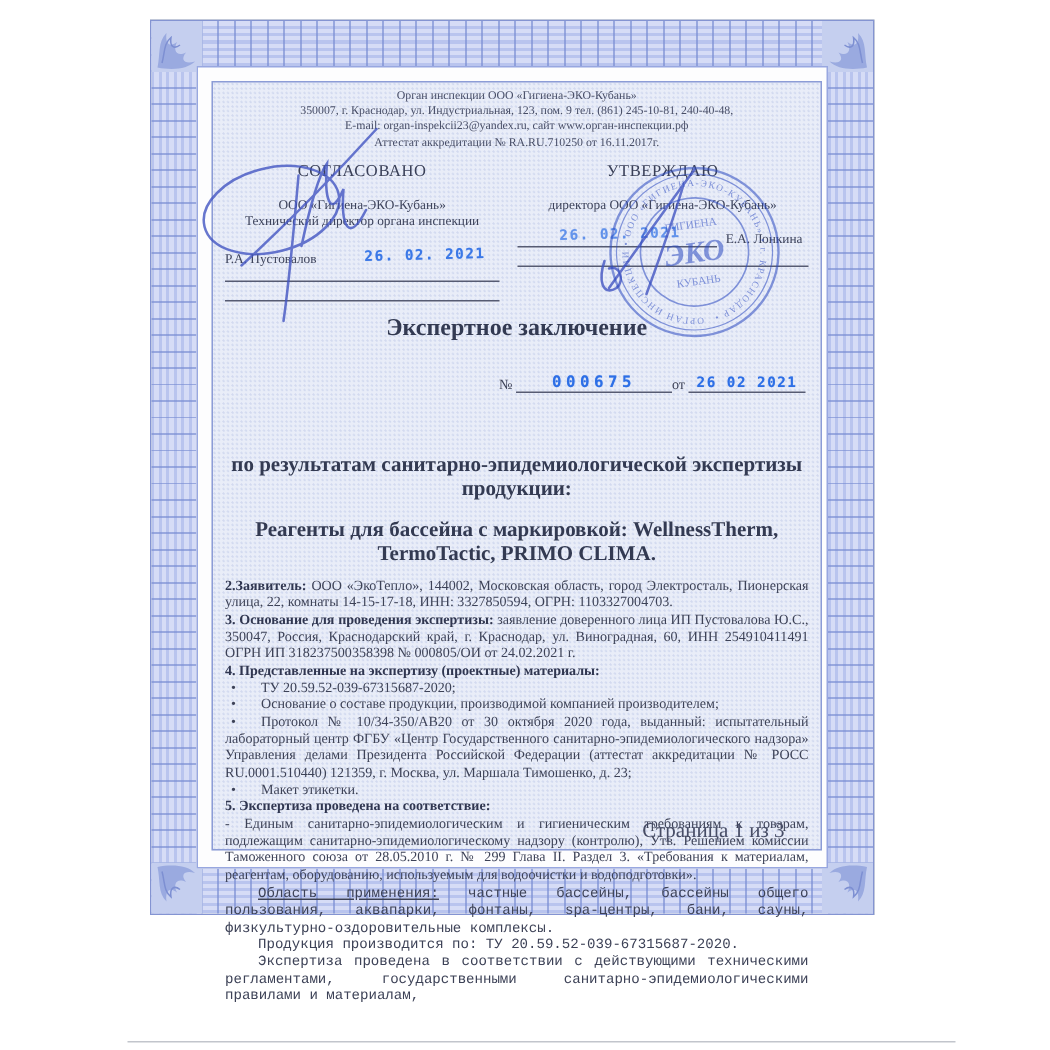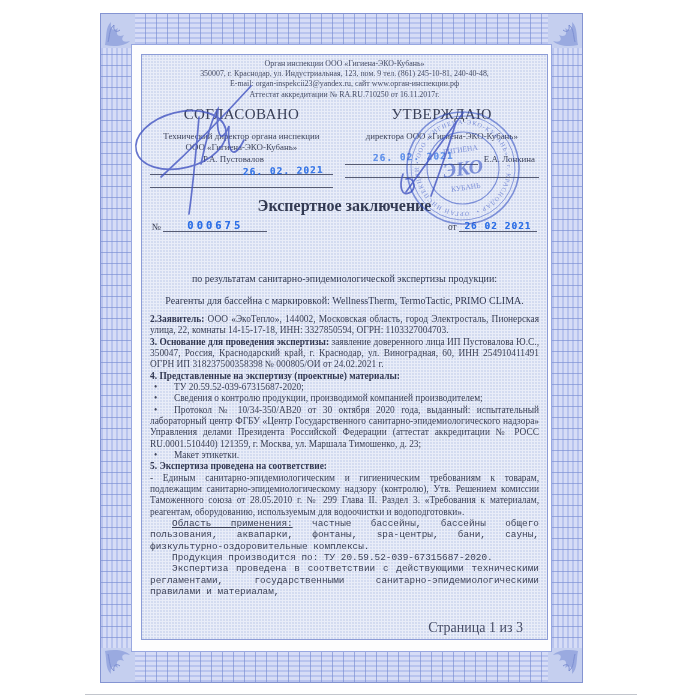--- a/index.html
+++ b/index.html
@@ -1,18 +1,18 @@
 <!DOCTYPE html>
 <html><head>
 <meta charset="utf-8">
 <style>
   html,body{margin:0;padding:0;}
   body{width:700px;height:700px;background:#ffffff;position:relative;overflow:hidden;
        font-family:"Liberation Serif", serif;}
-  .page{position:absolute;left:100px;top:13px;width:483px;height:670px;
+  .page{position:absolute;left:100px;top:13px;width:483px;height:597px;
         background:#fef9c3;border:1px solid #8494d2;box-sizing:border-box;}
   
   .band{position:absolute;background-color:#cbd3f1;}
   .band-h{left:0;right:0;height:30px;
       background-image:
         repeating-linear-gradient(90deg, rgba(120,140,210,.65) 0 1.2px, rgba(0,0,0,0) 1.2px 11px),
         repeating-linear-gradient(0deg, #b9c4ee 0 2px, #d6dcf6 2px 5px);}
   .band-v{top:0;bottom:0;width:30px;
       background-image:
         repeating-linear-gradient(0deg, rgba(120,140,210,.65) 0 1.2px, rgba(0,0,0,0) 1.2px 11px),
@@ -26,40 +26,40 @@
          background:#fdfdfe;border:1px solid #98a7e0;}
   .content{position:absolute;left:40px;top:40px;right:34px;bottom:42px;
            border:1.5px solid #8c9cd6;background-color:#e9edf8;
            background-image:radial-gradient(circle at 1px 1px, rgba(100,125,200,.17) .7px, rgba(0,0,0,0) .8px);
            background-size:3px 3px;
            padding:3px 8px 2px 8px;box-sizing:border-box;color:#3d4257;}
   .hdr{font-size:7.9px;line-height:10.2px;text-align:center;color:#474d66;margin-top:1px;}
   .appr{display:flex;justify-content:space-between;margin-top:9px;}
   .acol{font-size:8.9px;line-height:11px;text-align:center;color:#3e445c;}
   .acol-l{width:47%;} .acol-r{width:50%;}
-  .atitle{font-size:15px;letter-spacing:.4px;margin-bottom:11px;color:#3a4058;}
+  .atitle{font-size:11px;letter-spacing:.4px;margin-bottom:11px;color:#3a4058;}
   .aline{white-space:nowrap;}
-  .aname{text-align:center;padding-right:16px;margin-top:1px;}
+  .aname{text-align:left;padding-right:16px;margin-top:14px;}
   .uline{border-bottom:1px solid #565b72;height:9px;position:relative;}
   .uline2{border-bottom:1px solid #565b72;height:12px;position:relative;}
   .nameline{display:flex;align-items:flex-end;margin-top:12px;}
   .nameline .seg{flex:1;border-bottom:1px solid #565b72;height:10px;}
   .nameline .nm{padding:0 4px 0 6px;}
   .doctitle{text-align:center;font-weight:bold;font-size:16px;margin-top:9px;color:#333a52;}
-  .numrow{display:flex;justify-content:space-between;align-items:flex-end;margin-top:4px;
+  .numrow{display:flex;justify-content:flex-end;align-items:flex-end;margin-top:21px;
           font-size:9.4px;padding:0 2px;}
   .fill-line{display:inline-block;border-bottom:1px solid #565b72;text-align:center;
              vertical-align:bottom;}
   .numline{min-width:104px;} .dateline{min-width:78px;}
   .ink{font-family:"DejaVu Sans Mono", monospace;font-weight:bold;color:#2d6fe6;
        text-shadow:0 0 .6px rgba(45,111,230,.55);}
   .stampnum{font-size:10.5px;letter-spacing:3px;}
   .stampdate{font-size:9.5px;letter-spacing:1px;white-space:nowrap;}
   .ink-overlay{position:absolute;transform:rotate(-1.5deg);opacity:.92;}
-  .sub{text-align:center;font-weight:normal;font-size:10px;color:#333a52;}
+  .sub{text-align:center;font-weight:bold;font-size:14px;color:#333a52;}
   .sub1{margin-top:41px;} .sub2{margin-top:11px;}
   .body{margin-top:8px;font-size:9.4px;line-height:11.35px;text-align:justify;}
   .body p{margin:0;}
   .body b{color:#303650;}
   .bh{font-weight:bold;color:#303650;}
   .blt{display:inline-block;width:24px;padding-left:4px;box-sizing:border-box;}
   .ind{text-indent:22px;font-family:Liberation Mono, monospace;}
   .u{text-decoration:underline;}
   .footer{position:absolute;right:24px;bottom:3px;font-size:14px;color:#474d66;}
   .overlay{position:absolute;left:0;top:0;width:483px;height:670px;pointer-events:none;}
@@ -105,22 +105,22 @@
     <div class="hdr">
       <div>Орган инспекции ООО «Гигиена-ЭКО-Кубань»</div>
       <div>350007, г. Краснодар, ул. Индустриальная, 123, пом. 9 тел. (861) 245-10-81, 240-40-48,</div>
       <div>E-mail: organ-inspekcii23@yandex.ru, сайт www.орган-инспекции.рф</div>
       <div>Аттестат аккредитации № RA.RU.710250 от 16.11.2017г.</div>
     </div>
 
     <div class="appr">
       <div class="acol acol-l">
         <div class="atitle">СОГЛАСОВАНО</div>
+        <div class="aline">ООО «Гигиена-ЭКО-Кубань»</div>
         <div class="aline">Технический директор органа инспекции</div>
-        <div class="aline">ООО «Гигиена-ЭКО-Кубань»</div>
         <div class="aname">Р.А. Пустовалов</div>
         <div class="uline"></div>
         <div class="uline2"></div>
       </div>
       <div class="acol acol-r">
         <div class="atitle">УТВЕРЖДАЮ</div>
         <div class="aline">директора ООО «Гигиена-ЭКО-Кубань»</div>
         <div class="nameline">
           <span class="seg"></span>
           <span class="nm">Е.А. Лонкина</span>
@@ -143,21 +143,21 @@
     </div>
 
     <div class="sub sub1">по результатам санитарно-эпидемиологической экспертизы продукции:</div>
     <div class="sub sub2">Реагенты для бассейна с маркировкой: WellnessTherm, TermoTactic, PRIMO CLIMA.</div>
 
     <div class="body">
       <p><b>2.Заявитель: </b><span>ООО «ЭкоТепло», 144002, Московская область, город Электросталь, Пионерская улица, 22, комнаты 14-15-17-18, ИНН: 3327850594, ОГРН: 1103327004703.</span></p>
       <p><b>3. Основание для проведения экспертизы: </b><span>заявление доверенного лица ИП Пустовалова Ю.С., 350047, Россия, Краснодарский край, г. Краснодар, ул. Виноградная, 60, ИНН 254910411491 ОГРН ИП 318237500358398 № 000805/ОИ от 24.02.2021 г.</span></p>
       <p class="bh">4. Представленные на экспертизу (проектные) материалы:</p>
       <p><span class="blt">•</span><span>ТУ 20.59.52-039-67315687-2020;</span></p>
-      <p><span class="blt">•</span><span>Сведения о контролю продукции, производимой компанией производителем;</span></p>
+      <p><span class="blt">•</span><span>Основание о составе продукции, производимой компанией производителем;</span></p>
       <p><span class="blt">•</span><span>Протокол № 10/34-350/АВ20 от 30 октября 2020 года, выданный: испытательный лабораторный центр ФГБУ «Центр Государственного санитарно-эпидемиологического надзора» Управления делами Президента Российской Федерации (аттестат аккредитации № РОСС RU.0001.510440) 121359, г. Москва, ул. Маршала Тимошенко, д. 23;</span></p>
       <p><span class="blt">•</span><span>Макет этикетки.</span></p>
       <p class="bh">5. Экспертиза проведена на соответствие:</p>
       <p>- Единым санитарно-эпидемиологическим и гигиеническим требованиям к товарам, подлежащим санитарно-эпидемиологическому надзору (контролю), Утв. Решением комиссии Таможенного союза от 28.05.2010 г. № 299 Глава II. Раздел 3. «Требования к материалам, реагентам, оборудованию, используемым для водоочистки и водоподготовки».</p>
       <p class="ind"><span class="u">Область применения:</span><span> частные бассейны, бассейны общего пользования, аквапарки, фонтаны, spa-центры, бани, сауны, физкультурно-оздоровительные комплексы.</span></p>
       <p class="ind">Продукция производится по: ТУ 20.59.52-039-67315687-2020.</p>
       <p class="ind">Экспертиза проведена в соответствии с действующими техническими регламентами, государственными санитарно-эпидемиологическими правилами и материалам,</p>
     </div>
 
     <div class="footer">Страница 1 из 3</div>

